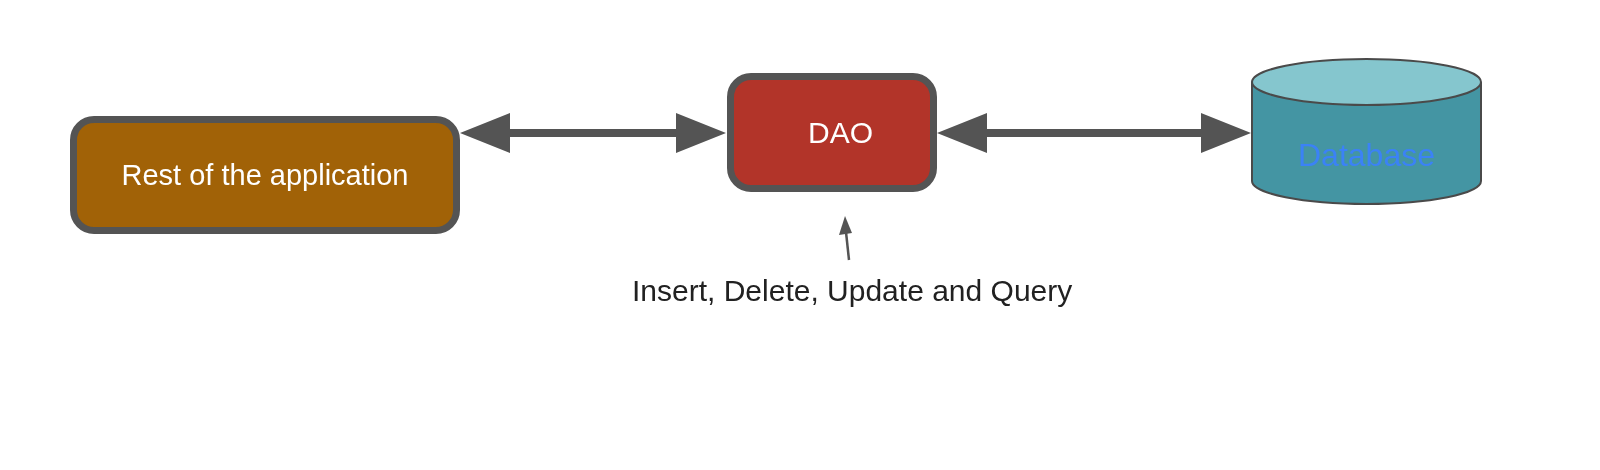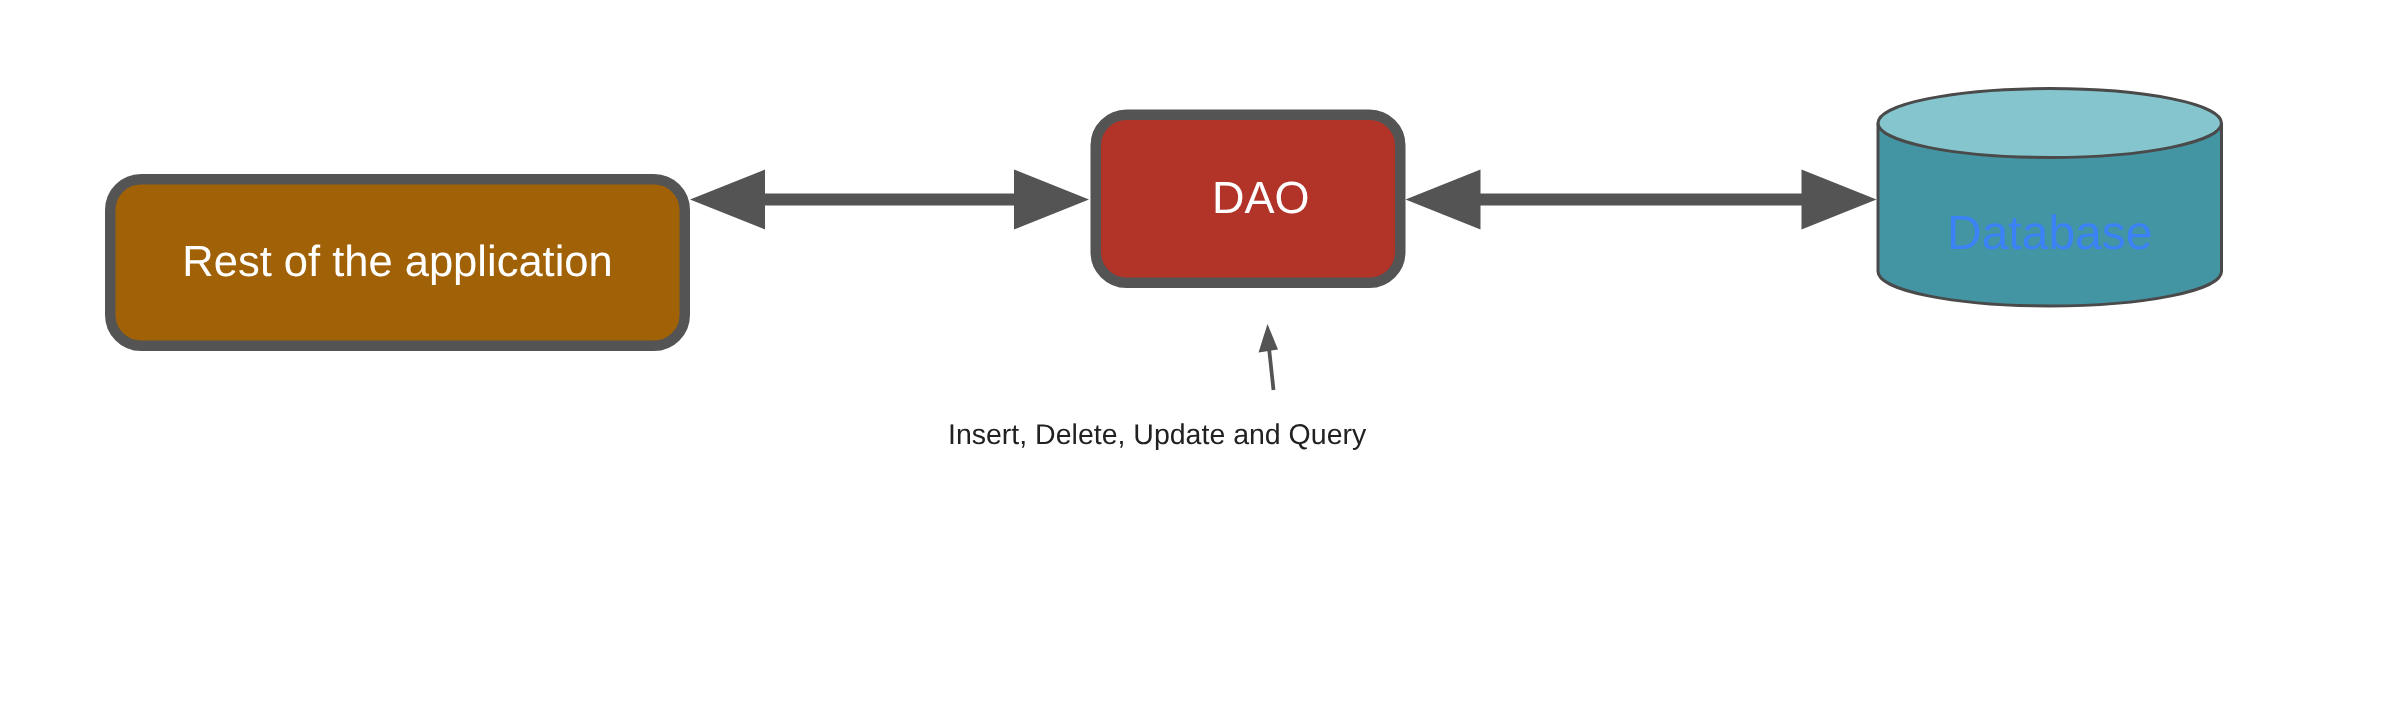--- a/index.html
+++ b/index.html
@@ -70,21 +70,21 @@
   }
   .annotation-arrow {
     position: absolute;
     left: 836px;
     top: 214px;
   }
   .annotation-text {
     position: absolute;
     left: 632px;
     top: 268px;
-    font-size: 19px;
+    font-size: 30px;
     line-height: 46px;
     color: #212121;
     white-space: nowrap;
   }
 </style>
 </head>
 <body>
 
 <div class="canvas">
 

